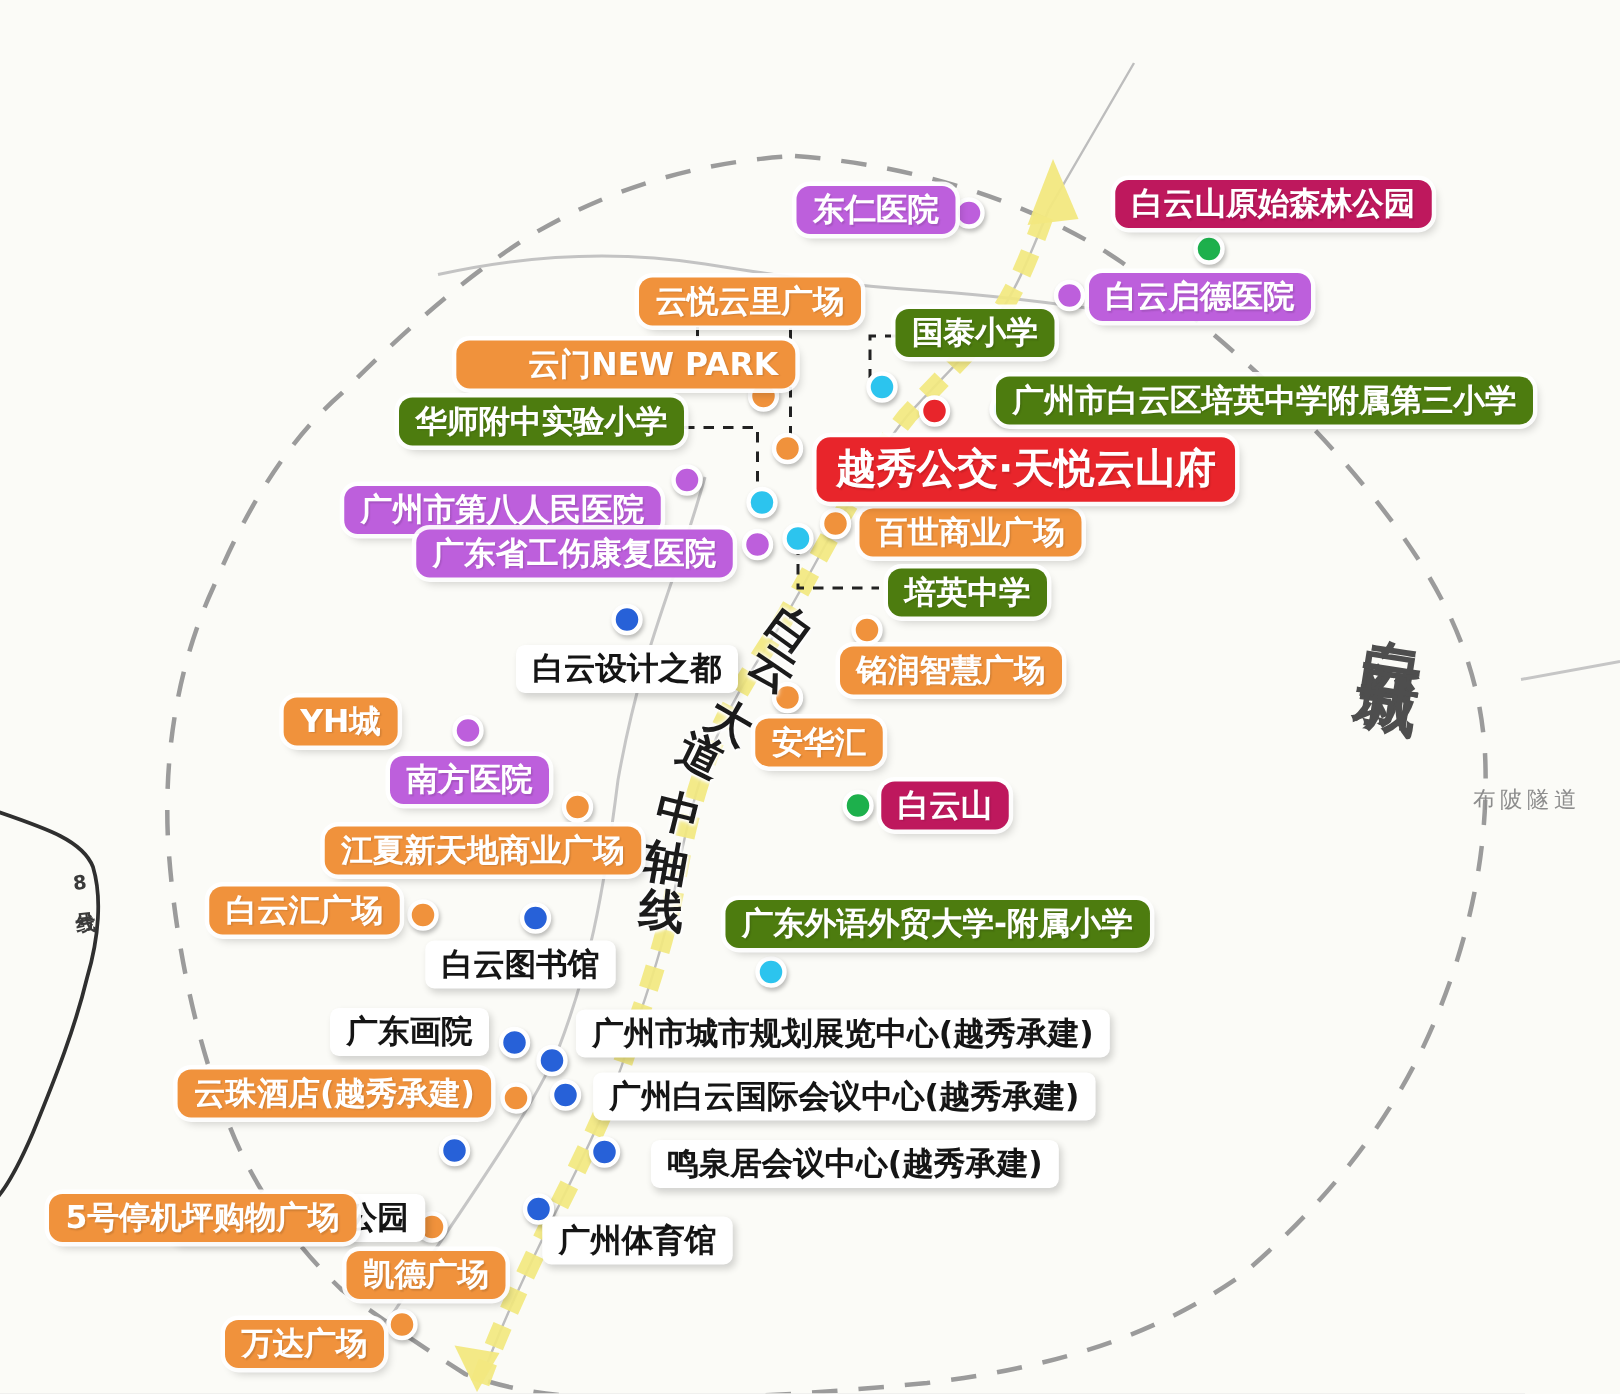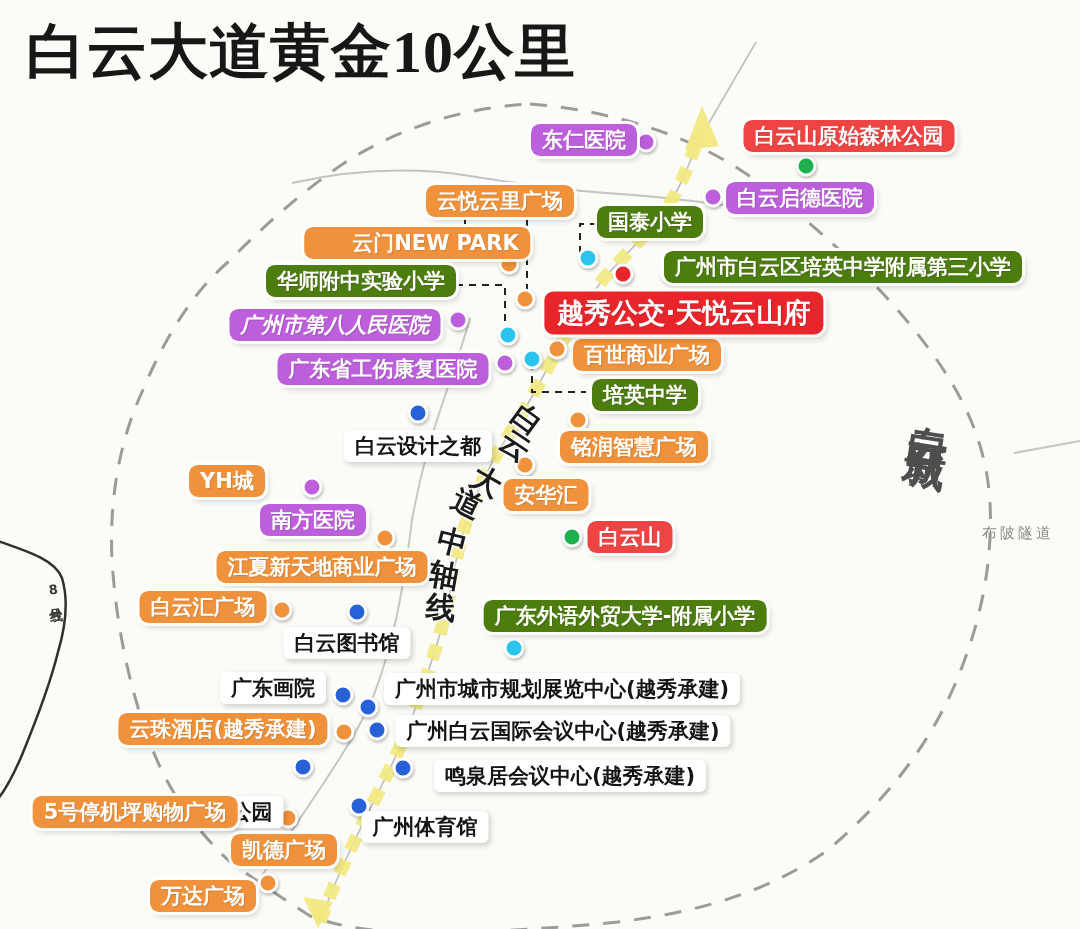--- a/index.html
+++ b/index.html
@@ -19,21 +19,21 @@
        transform:translate(-50%,-50%);box-shadow:1px 2px 3px rgba(0,0,0,.25);z-index:3;}
   .axis-char{position:absolute;z-index:4;font-size:30px;font-weight:bold;color:#1b1b1b;
        text-shadow:0 0 3px #fff,0 0 4px #fff,1px 1px 2px #fff;}
   .poi{position:absolute;transform:translate(-50%,-50%);z-index:5;white-space:nowrap;
        font-weight:bold;font-size:21px;color:#fff;padding:4px 11px;border-radius:9px;line-height:1.15;
        box-shadow:0 0 0 3px rgba(255,255,255,.92),3px 4px 6px rgba(0,0,0,.18);
        text-shadow:1px 1px 1px rgba(0,0,0,.12);}
   .poi.hospital{background:#bd5fdc;}
   .poi.school{background:#4d7c0f;}
   .poi.mall{background:#f0923c;}
-  .poi.park{background:#ef4444;text-align:center;}
+  .poi.park{background:#be185d;text-align:center;}
   .poi.project{background:#e8252b;font-size:27px;padding:6px 13px;z-index:6;}
   .poi.civic{background:#ffffff;color:#151515;text-shadow:none;border-radius:6px;
        box-shadow:2px 3px 5px rgba(0,0,0,.16);}
 </style>
 </head>
 <body>
 
 <div id="map">
 
   <svg id="roads" width="1080" height="929" viewBox="0 0 1080 929">
@@ -69,21 +69,20 @@
 
     <g fill="none" stroke="#222" stroke-width="2" stroke-dasharray="7 6">
       <path d="M 465 218 L 465 231"></path>
       <path d="M 527 219 L 527 293"></path>
       <path d="M 597 224 L 580 224 L 580 252"></path>
       <path d="M 456 285 L 505 285 L 505 329"></path>
       <path d="M 532 363 L 532 392 L 586 392"></path>
     </g>
   </svg>
 
-  <div class="title">白云大道黄金10公里</div>
 
   <div class="newtown">白云新城</div>
   <div class="tunnel">布陂隧道</div>
   <div class="metro-label">8号线</div>
 
   <div id="axis-layer">
       <span class="axis-char" style="left: 527px; top: 420px; transform: translate(-50%, -50%) rotate(36deg);">白</span>
       <span class="axis-char" style="left: 515px; top: 446px; transform: translate(-50%, -50%) rotate(34deg);">云</span>
       <span class="axis-char" style="left: 486px; top: 482px; transform: translate(-50%, -50%) rotate(30deg);">大</span>
       <span class="axis-char" style="left: 467px; top: 504px; transform: translate(-50%, -50%) rotate(26deg);">道</span>
@@ -128,21 +127,21 @@
   <div id="poi-layer">
       <div class="poi hospital" style="left: 584px; top: 140px;">东仁医院</div>
       <div class="poi park" style="left: 849px; top: 136px;">白云山原始森林公园</div>
       <div class="poi mall" style="left: 500px; top: 201px;">云悦云里广场</div>
       <div class="poi hospital" style="left: 800px; top: 198px;">白云启德医院</div>
       <div class="poi school" style="left: 650px; top: 222px;">国泰小学</div>
       <div class="poi mall" style="left: 417px; top: 243px; padding-left: 48px;">云门NEW PARK</div>
       <div class="poi school" style="left: 843px; top: 267px;">广州市白云区培英中学附属第三小学</div>
       <div class="poi school" style="left: 361px; top: 281px;">华师附中实验小学</div>
       <div class="poi project" style="left: 684px; top: 313px;">越秀公交·天悦云山府</div>
-      <div class="poi hospital" style="left: 335px; top: 325px; font-style: italic;">广州市第八人民医院</div>
+      <div class="poi hospital" style="left: 335px; top: 340px;">广州市第八人民医院</div>
       <div class="poi mall" style="left: 647px; top: 355px;">百世商业广场</div>
       <div class="poi hospital" style="left: 383px; top: 369px;">广东省工伤康复医院</div>
       <div class="poi school" style="left: 645px; top: 395px;">培英中学</div>
       <div class="poi civic" style="left: 418px; top: 446px; text-align: center;">白云设计之都</div>
       <div class="poi mall" style="left: 634px; top: 447px;">铭润智慧广场</div>
       <div class="poi mall" style="left: 227px; top: 481px;">YH城</div>
       <div class="poi mall" style="left: 546px; top: 495px;">安华汇</div>
       <div class="poi hospital" style="left: 313px; top: 520px;">南方医院</div>
       <div class="poi park" style="left: 630px; top: 537px;">白云山</div>
       <div class="poi mall" style="left: 322px; top: 567px;">江夏新天地商业广场</div>

